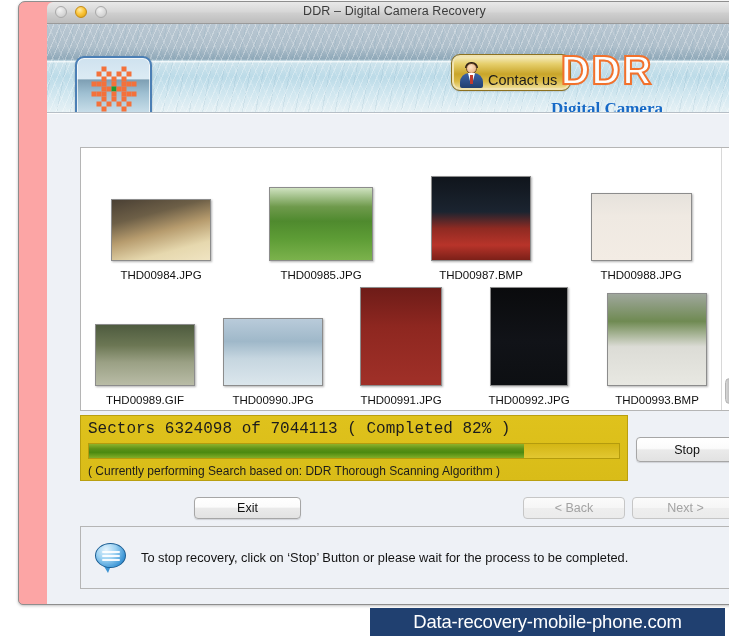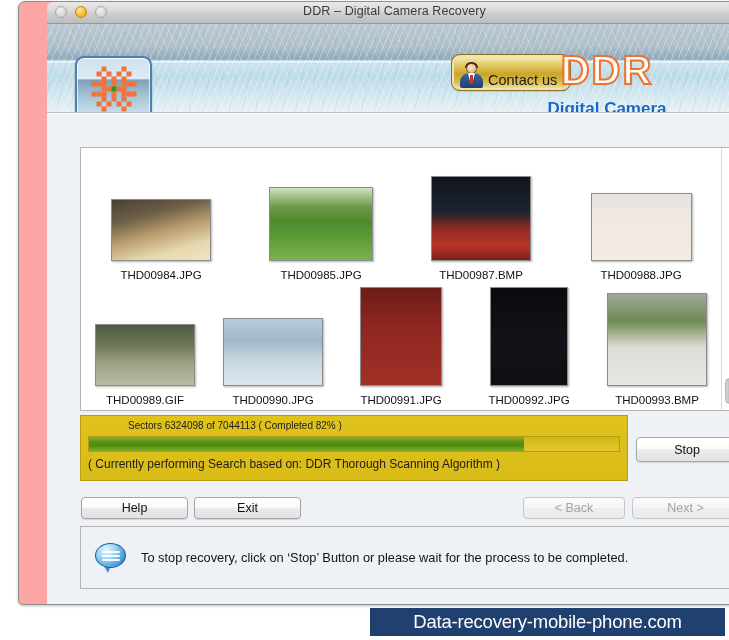--- a/index.html
+++ b/index.html
@@ -202,21 +202,21 @@
     font-family: "Liberation Sans", sans-serif;
     line-height: 1;
     -webkit-text-stroke: 2px #f2712c;
     text-shadow: 0 1px 1px rgba(120,60,20,0.35);
   }
   .brand .sub {
     margin-top: 9px;
     font-size: 17px;
     font-weight: bold;
     color: #1669c6;
-    font-family: Liberation Sans, sans-serif;
+    font-family: Liberation Serif, serif;
     text-shadow: 0 1px 0 rgba(255,255,255,0.7);
   }
 
   
   .body-area {
     position: relative;
     height: 494px;
     background: #eef1f6;
     border-top: 1px solid #fdfdfd;
   }
@@ -292,25 +292,24 @@
   .prog-panel {
     position: absolute;
     left: 33px; top: 301px;
     width: 548px; height: 66px;
     background: linear-gradient(to bottom, #dfc21c 0%, #d9bc18 100%);
     border: 1px solid #b99f10;
     box-sizing: border-box;
     padding: 4px 7px 0 7px;
   }
   .prog-line1 {
-    font-size: 10px;
+    font-size: 16px;
     color: #1c1c1c;
-    font-family: Liberation Sans, sans-serif;
+    font-family: Liberation Mono, monospace;
     white-space: nowrap;
-    margin-left: 40px;
   }
   .prog-bar {
     margin-top: 5px;
     height: 16px;
     width: 100%;
     background: linear-gradient(to bottom, #d4b614, #e2c731);
     border: 1px solid #b49b0d;
     box-sizing: border-box;
     position: relative;
     overflow: hidden;
@@ -603,21 +602,20 @@
 
     <div class="prog-panel">
       <div class="prog-line1">Sectors 6324098 of 7044113   ( Completed 82% )</div>
       <div class="prog-bar">
         <div class="prog-fill" id="prog-fill" style="width: 82%;"></div>
       </div>
       <div class="prog-line2">( Currently performing Search based on: DDR Thorough Scanning Algorithm )</div>
     </div>
 
     <div class="btn" id="stop-btn">Stop</div>
-    <div class="btn" id="help-btn">Help</div>
     <div class="btn" id="exit-btn">Exit</div>
     <div class="btn disabled" id="back-btn">&lt; Back</div>
     <div class="btn disabled" id="next-btn">Next &gt;</div>
 
     <div class="info-panel">
       <span class="bubble">
         <span class="tail"></span>
         <span class="ball"></span>
         <span class="ln l1"></span>
         <span class="ln l2"></span>

